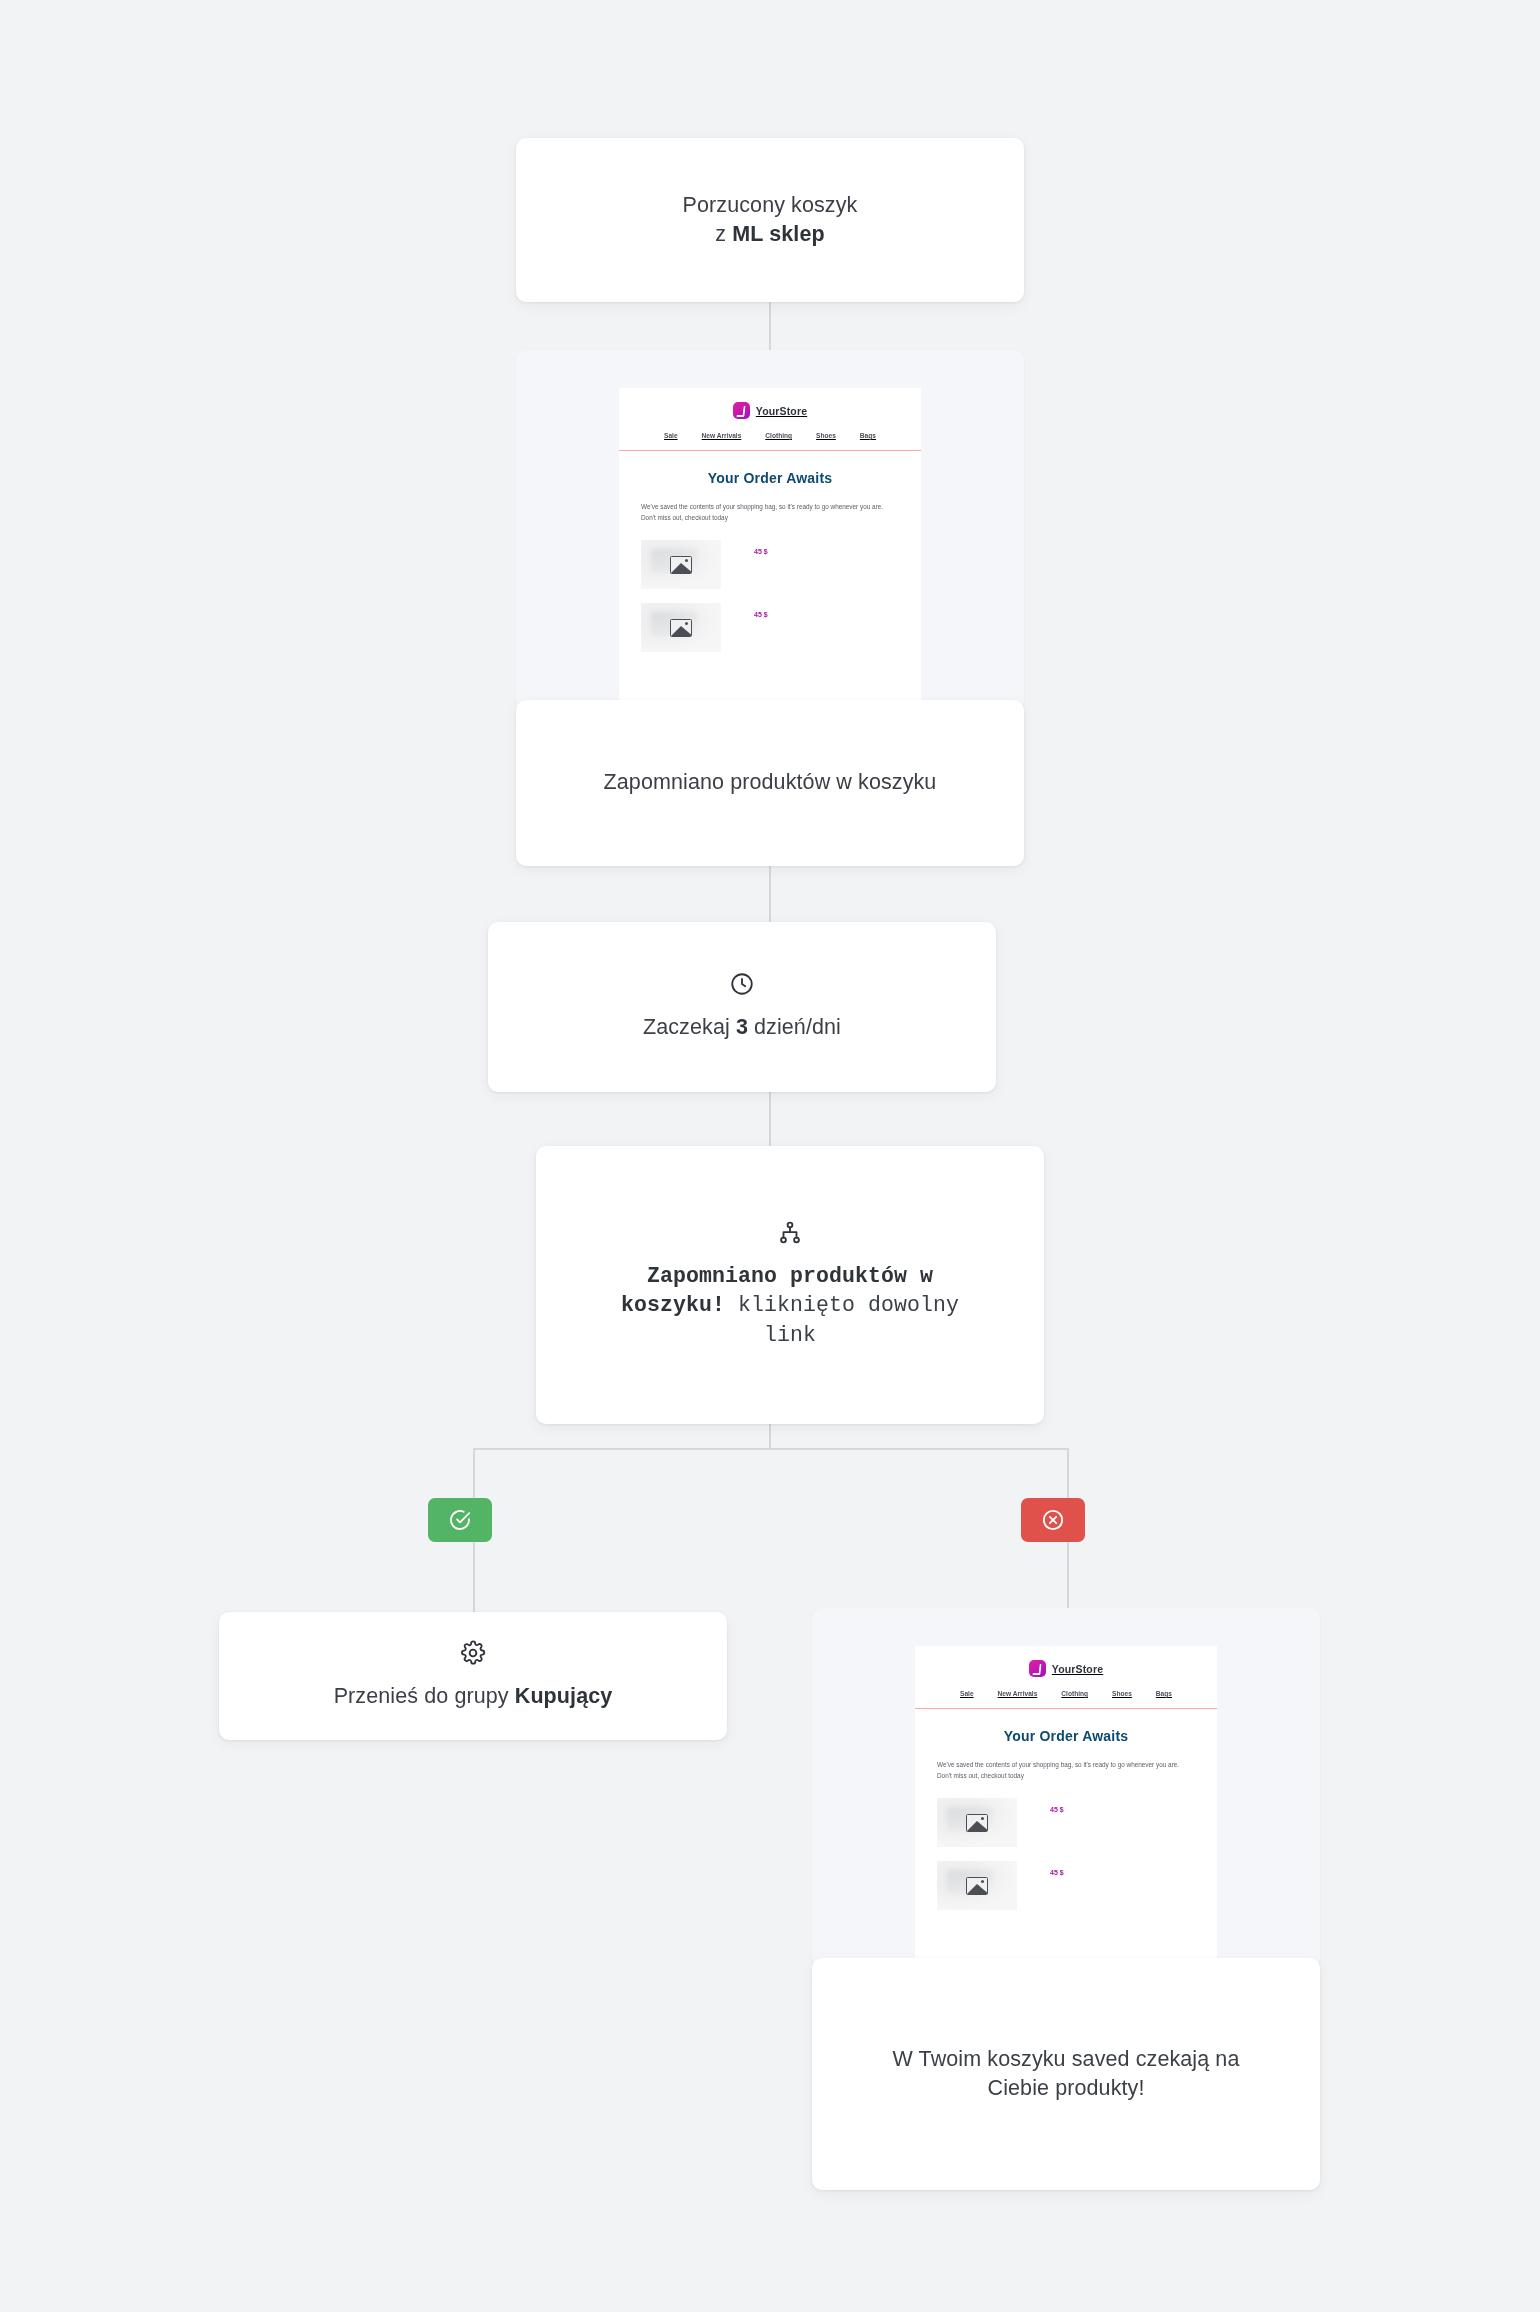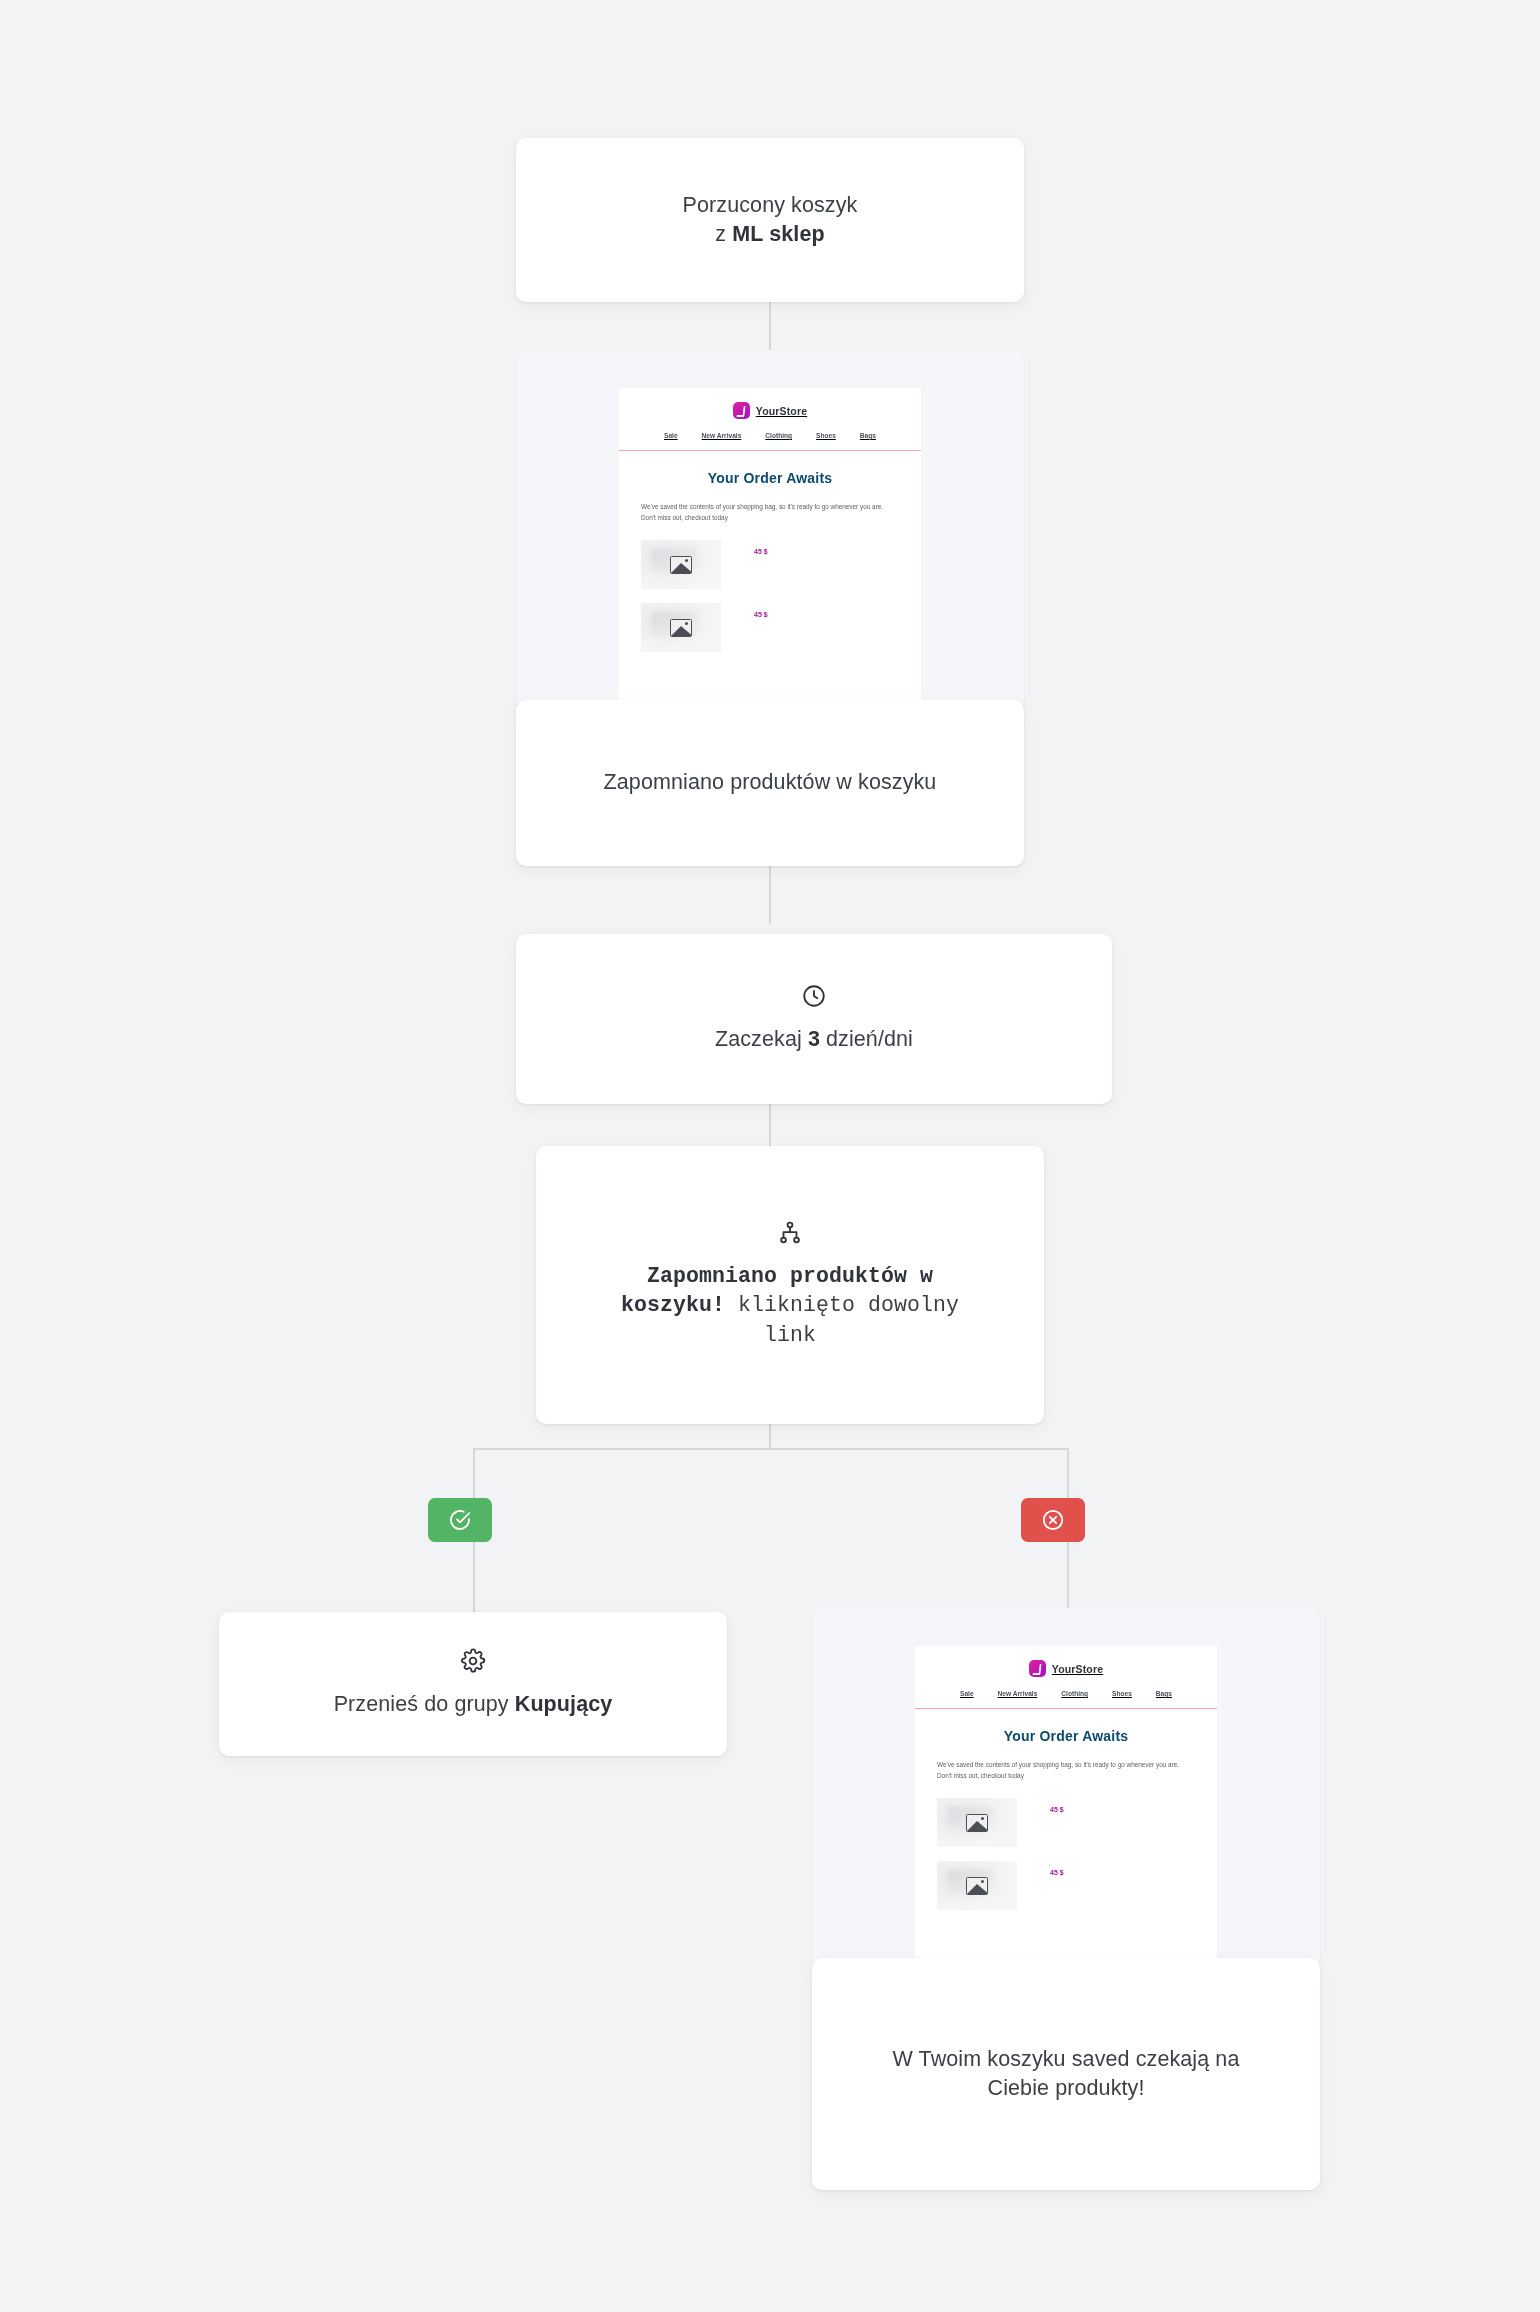--- a/index.html
+++ b/index.html
@@ -266,21 +266,21 @@
           <div class="mail-price">45 $</div>
         </div>
       </div>
     </div>
   </div>
 
   <div class="card" style="left:516px; top:700px; width:508px; height:166px;">
     <div class="card-text">Zapomniano produktów w koszyku</div>
   </div>
 
-  <div class="card" style="left:516px; top:922px; width:596px; height:170px;margin-top:12px;">
+  <div class="card" style="left:488px; top:922px; width:508px; height:170px;">
     <span class="card-icon">
       <svg width="26" height="26" viewBox="0 0 24 24" fill="none" stroke="#2f333a" stroke-width="1.7" stroke-linecap="round" stroke-linejoin="round">
         <circle cx="12" cy="12" r="9"></circle>
         <path d="M12 7.3V12l3 2.1"></path>
       </svg>
     </span>
     <div class="card-text">
       <span>Zaczekaj </span><b>3</b><span> dzień/dni</span>
     </div>
   </div>
@@ -312,21 +312,21 @@
   <div class="badge badge-no" style="left:1021px; top:1498px;">
     <span style="line-height:0;">
       <svg width="24" height="24" viewBox="0 0 24 24" fill="none" stroke="#ffffff" stroke-width="1.8" stroke-linecap="round" stroke-linejoin="round">
         <circle cx="12" cy="12" r="9.2"></circle>
         <path d="M15.2 8.8 8.8 15.2"></path>
         <path d="M8.8 8.8l6.4 6.4"></path>
       </svg>
     </span>
   </div>
 
-  <div class="card" style="left:219px; top:1612px; width:508px; height:144px;text-align:center;">
+  <div class="card" style="left:219px; top:1612px; width:508px; height:128px;text-align:center;">
     <span class="card-icon">
       <svg width="26" height="26" viewBox="0 0 24 24" fill="none" stroke="#2f333a" stroke-width="1.7" stroke-linecap="round" stroke-linejoin="round">
         <circle cx="12" cy="12" r="3.1"></circle>
         <path d="M19.1 14.4a1.55 1.55 0 0 0 .31 1.71l.06.06a1.88 1.88 0 1 1-2.66 2.66l-.06-.06a1.55 1.55 0 0 0-1.71-.31 1.55 1.55 0 0 0-.94 1.42V20a1.88 1.88 0 1 1-3.76 0v-.09A1.55 1.55 0 0 0 9.3 18.5a1.55 1.55 0 0 0-1.71.31l-.06.06a1.88 1.88 0 1 1-2.66-2.66l.06-.06a1.55 1.55 0 0 0 .31-1.71 1.55 1.55 0 0 0-1.42-.94H3.7a1.88 1.88 0 1 1 0-3.76h.09A1.55 1.55 0 0 0 5.2 8.72a1.55 1.55 0 0 0-.31-1.71l-.06-.06a1.88 1.88 0 1 1 2.66-2.66l.06.06a1.55 1.55 0 0 0 1.71.31h.07a1.55 1.55 0 0 0 .94-1.42V3.1a1.88 1.88 0 1 1 3.76 0v.09a1.55 1.55 0 0 0 .94 1.42 1.55 1.55 0 0 0 1.71-.31l.06-.06a1.88 1.88 0 1 1 2.66 2.66l-.06.06a1.55 1.55 0 0 0-.31 1.71v.07a1.55 1.55 0 0 0 1.42.94h.09a1.88 1.88 0 1 1 0 3.76h-.09a1.55 1.55 0 0 0-1.42.94z"></path>
       </svg>
     </span>
     <div class="card-text">
       <span>Przenieś do grupy </span><b>Kupujący</b>
     </div>
   </div>

